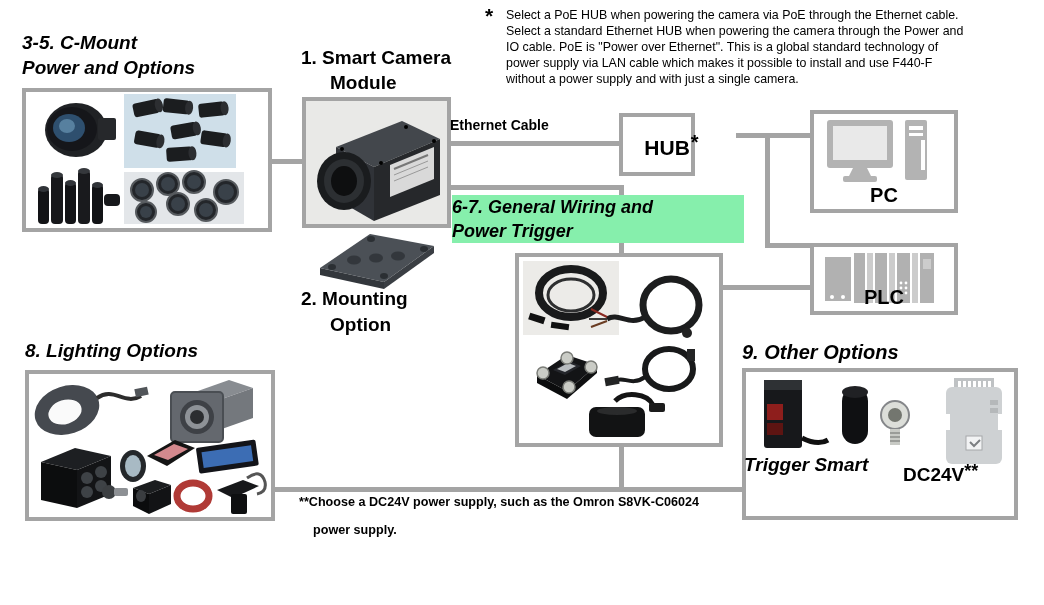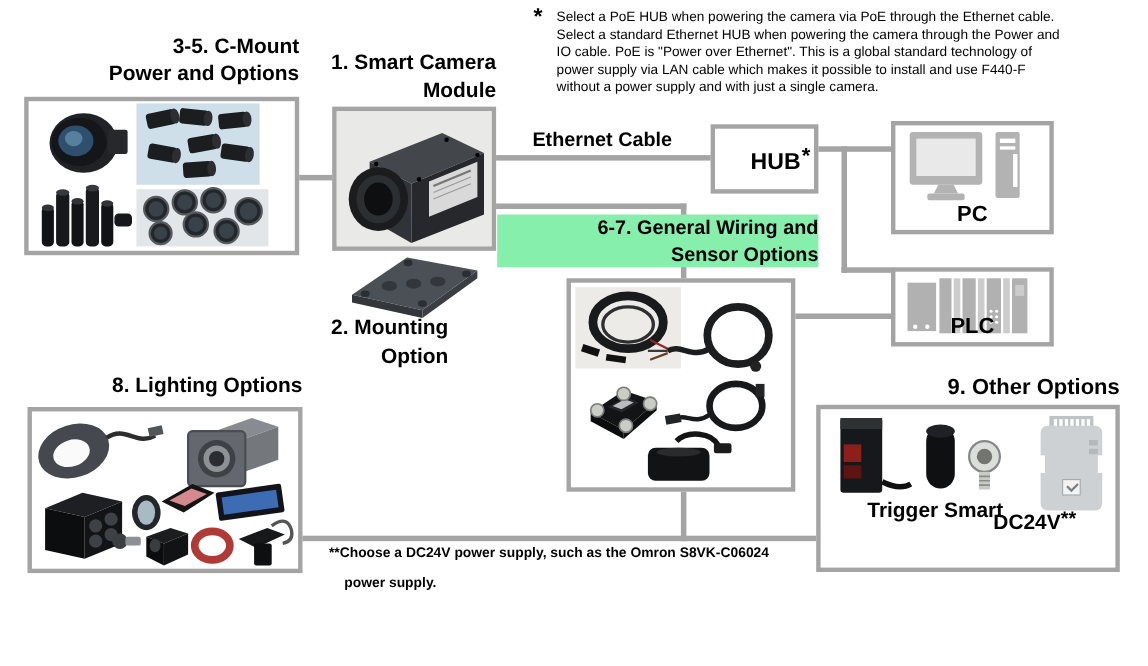--- a/index.html
+++ b/index.html
@@ -1,32 +1,32 @@
 <!DOCTYPE html>
 <html><head>
 <meta charset="utf-8">
 <style>
   html,body{margin:0;padding:0;background:#fff;}
   .canvas{position:relative;width:1044px;height:605px;background:#ffffff;
           font-family:"Liberation Sans",sans-serif;color:#000;overflow:hidden;}
   .cline{position:absolute;background:#a4a4a4;}
   .gbox{position:absolute;background:#ffffff;border:4px solid #a4a4a4;box-sizing:border-box;}
   .hd{position:absolute;font-weight:bold;color:#000;white-space:nowrap;}
-  .ctr{text-align:right;white-space:normal;}
+  .ctr{text-align:left;white-space:normal;font-style:italic;}
   #lens-title{left:22px;top:30px;width:250px;font-size:19px;line-height:25px;}
   #camera-title{left:301px;top:45px;font-size:19px;line-height:25px;}
   #mounting-title{left:301px;top:286px;font-size:19px;line-height:26px;}
-  .ind{padding-left:29px;text-align:right;}
-  #ethernet-label{left:484px;top:117px;font-size:18px;}
+  .ind{padding-left:29px;}
+  #ethernet-label{left:450px;top:117px;font-size:14px;}
   #wiring-title{left:452px;top:195px;width:292px;font-size:18px;line-height:24px;background:#86efac;}
   #lighting-title{left:25px;top:340px;width:250px;font-size:19px;}
   #other-title{left:742px;top:341px;width:276px;font-size:20px;}
   #lens-box{left:22px;top:88px;width:250px;height:144px;}
   #camera-box{left:302px;top:97px;width:149px;height:131px;background:#e9e9e7;}
-  #hub-box{left:646px;top:113px;width:98px;height:63px;display:flex;align-items:center;justify-content:center;padding-left:28px;}
+  #hub-box{left:619px;top:113px;width:76px;height:63px;display:flex;align-items:center;justify-content:center;padding-left:28px;}
   #hub-box .hub-text{font-size:21px;font-weight:bold;}
   #hub-box sup{font-size:20px;position:relative;top:2px;left:1px;}
   #pc-box{left:810px;top:110px;width:148px;height:103px;}
   #plc-box{left:810px;top:243px;width:148px;height:72px;}
   #wiring-box{left:515px;top:253px;width:208px;height:194px;}
   #lighting-box{left:25px;top:370px;width:250px;height:151px;}
   #other-box{left:742px;top:368px;width:276px;height:152px;}
   #line-lens-camera{left:268px;top:159px;width:38px;height:5px;}
   #line-camera-hub{left:448px;top:141px;width:200px;height:5px;}
   #line-camera-wiringh{left:448px;top:185px;width:176px;height:5px;}
@@ -372,21 +372,21 @@
     <div>3-5. C-Mount</div>
     <div>Power and Options</div>
   </div>
   <div class="hd" id="camera-title">
     <div>1. Smart Camera</div>
     <div class="ind">Module</div>
   </div>
   <div class="hd" id="ethernet-label">Ethernet Cable</div>
   <div class="hd ctr" id="wiring-title">
     <div>6-7. General Wiring and</div>
-    <div>Sensor Options</div>
+    <div>Power Trigger</div>
   </div>
   <div class="hd" id="mounting-title">
     <div>2. Mounting</div>
     <div class="ind">Option</div>
   </div>
   <div class="hd ctr" id="lighting-title">8. Lighting Options</div>
   <div class="hd ctr" id="other-title">9. Other Options</div>
 
   <div class="hd ctr" id="sensor-label">
     <div>Trigger Smart</div>

